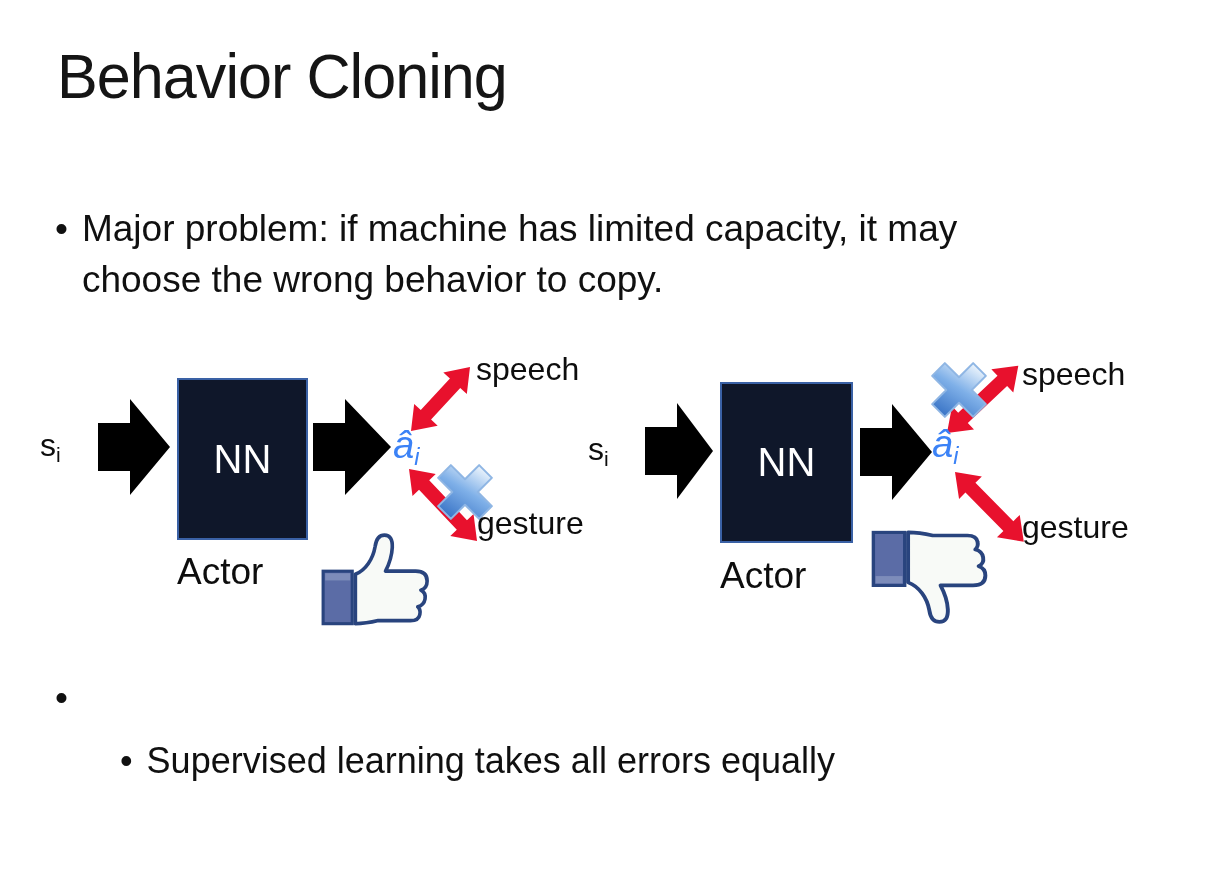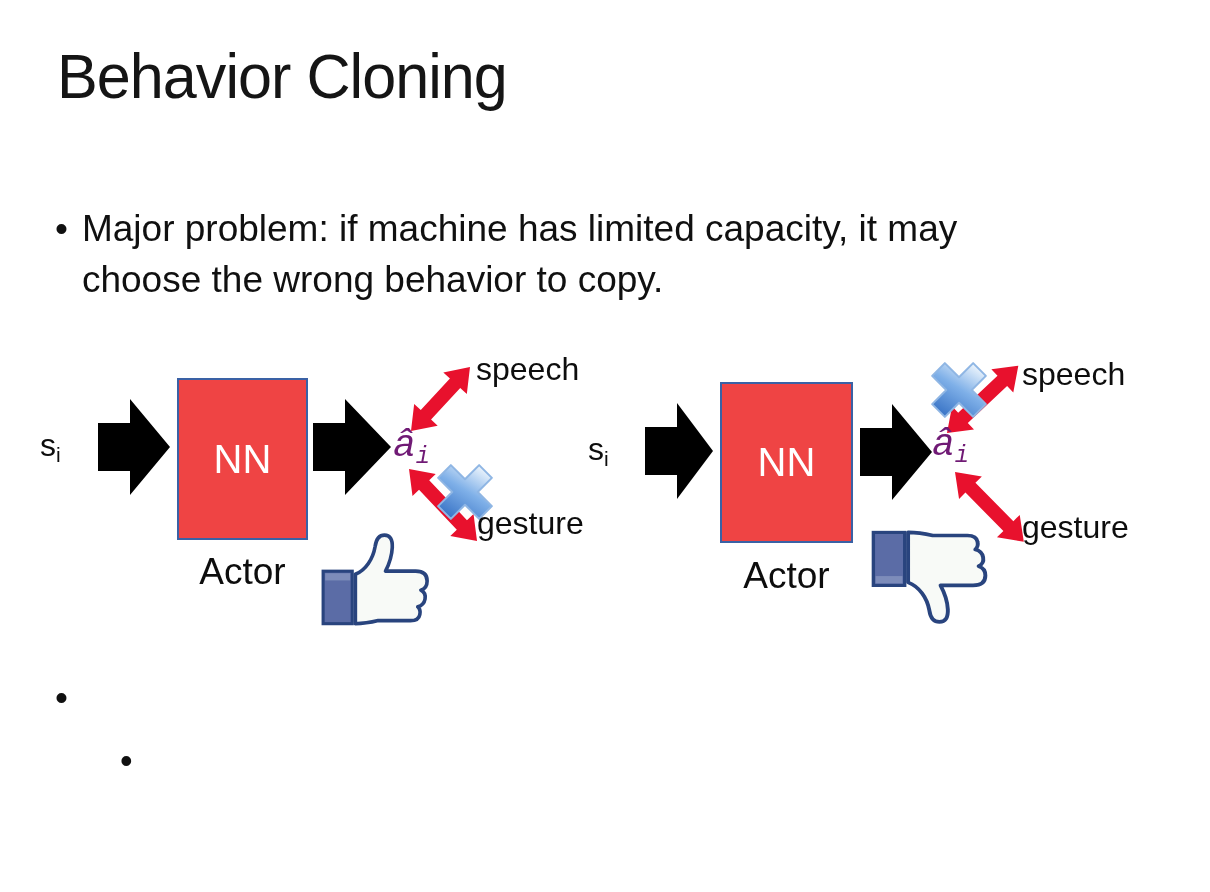--- a/index.html
+++ b/index.html
@@ -6,26 +6,26 @@
   .slide{position:relative;width:1210px;height:784px;background:#fff;overflow:hidden;
          font-family:"Liberation Sans",sans-serif;color:#111;}
   .title{position:absolute;left:57px;top:40px;font-size:63px;font-weight:300;
          letter-spacing:-1px;color:#151515;margin:0;transform:scaleX(.97);transform-origin:left;}
   .bullet{position:absolute;display:flex;font-size:37px;line-height:1.38;color:#101010;}
   .bullet .dot{margin-right:14px;}
   .b1{left:55px;top:203px;width:985px;}
   .b2{left:55px;top:672px;width:1120px;}
   .bsub{left:120px;top:736px;width:1000px;font-size:36px;}
   .dlabel{position:absolute;font-size:32px;line-height:1.1;color:#0d0d0d;}
-  .nnbox{position:absolute;background:#ef4444;border:2px solid #3A61A5;
+  .nnbox{position:absolute;background:#0f172a;border:2px solid #3A61A5;
          display:flex;align-items:center;justify-content:center;
          color:#fff;font-size:40px;box-sizing:border-box;}
-  .actor{position:absolute;text-align:center;font-size:37px;color:#0d0d0d;}
+  .actor{position:absolute;text-align:left;font-size:37px;color:#0d0d0d;}
   .sub{font-size:.66em;vertical-align:-.28em;}
-  .mathvar{font-family:Liberation Mono, monospace;font-style:italic;font-size:38px;color:#701a75;}
+  .mathvar{font-family:Liberation Sans, sans-serif;font-style:italic;font-size:38px;color:#3b82f6;}
   .mathvar .sub{font-size:.62em;}
   svg.art{position:absolute;left:0;top:0;z-index:0;}
   .lbl{z-index:2;}
 </style>
 </head>
 <body>
 
 <div class="slide">
 
   <h1 class="title">Behavior Cloning</h1>
@@ -115,15 +115,16 @@
   </div>
   <div class="dlabel lbl" style="left:1022px;top:357px;">speech</div>
   <div class="dlabel lbl" style="left:1022px;top:510px;">gesture</div>
 
   <div class="bullet b2">
     <span class="dot">•</span>
   </div>
 
   <div class="bullet bsub">
     <span class="dot">•</span>
+    <span>Supervised learning takes all errors equally</span>
   </div>
 
 </div>
 
 </body></html>

